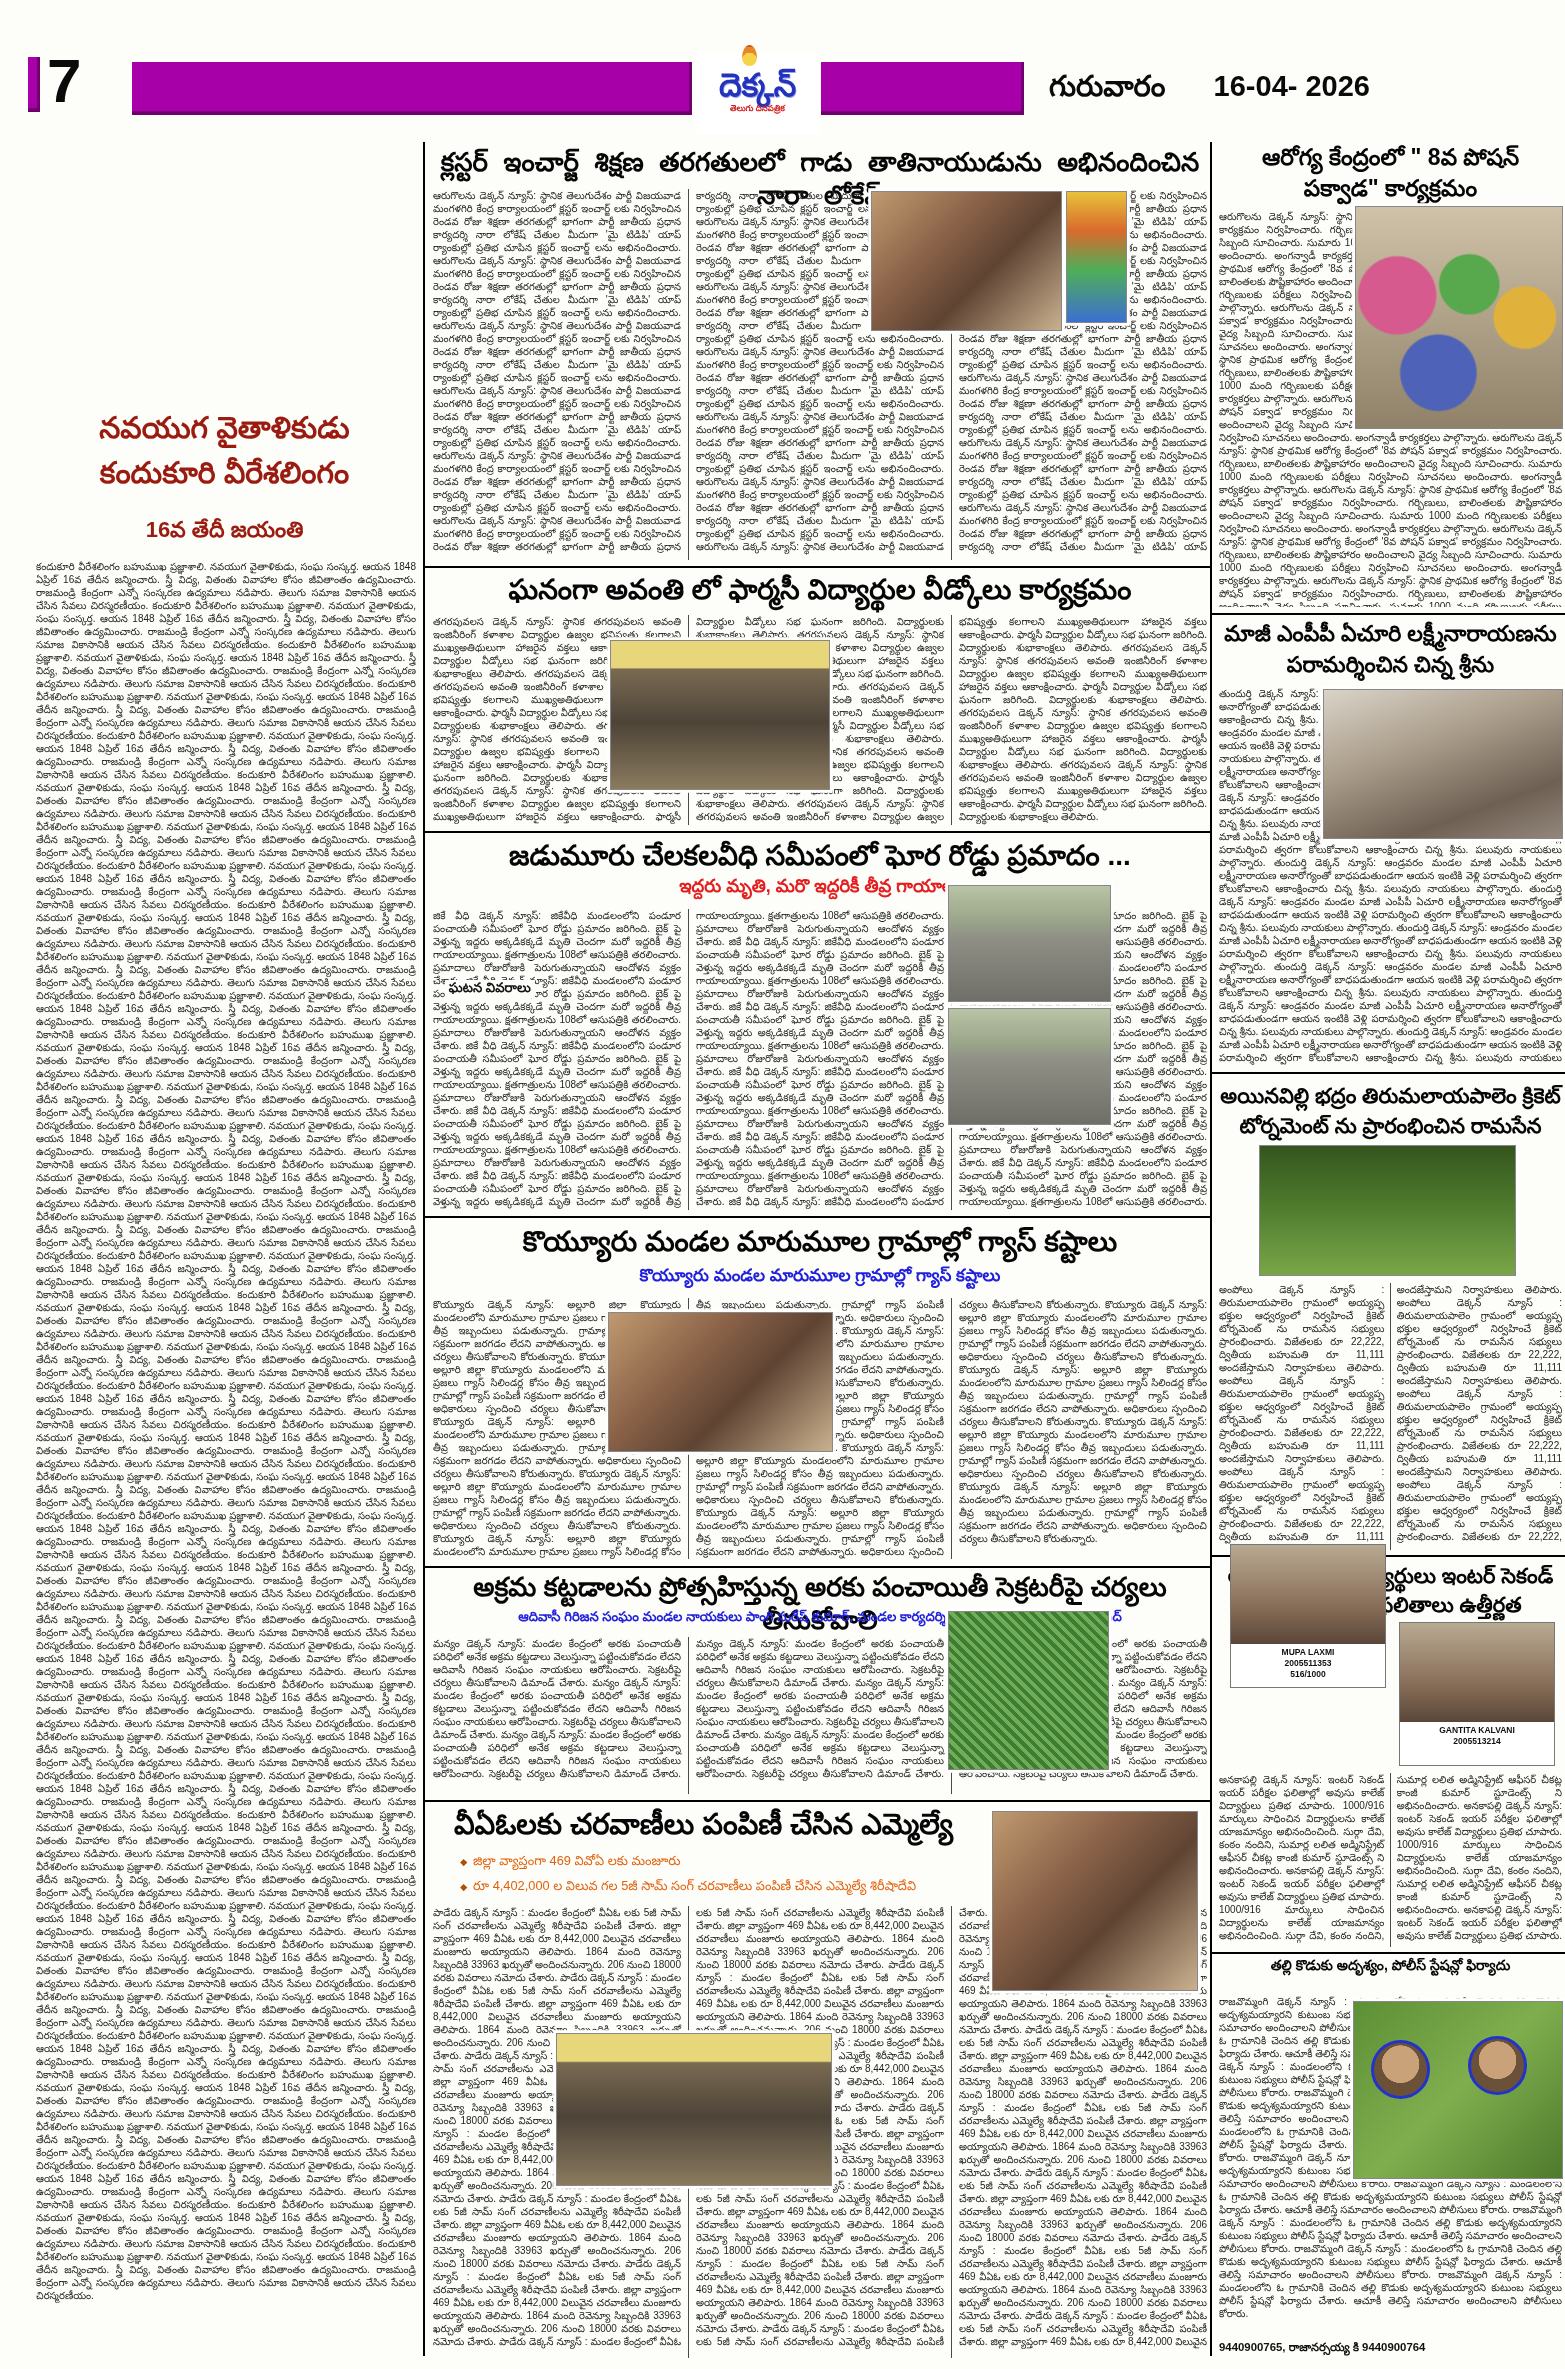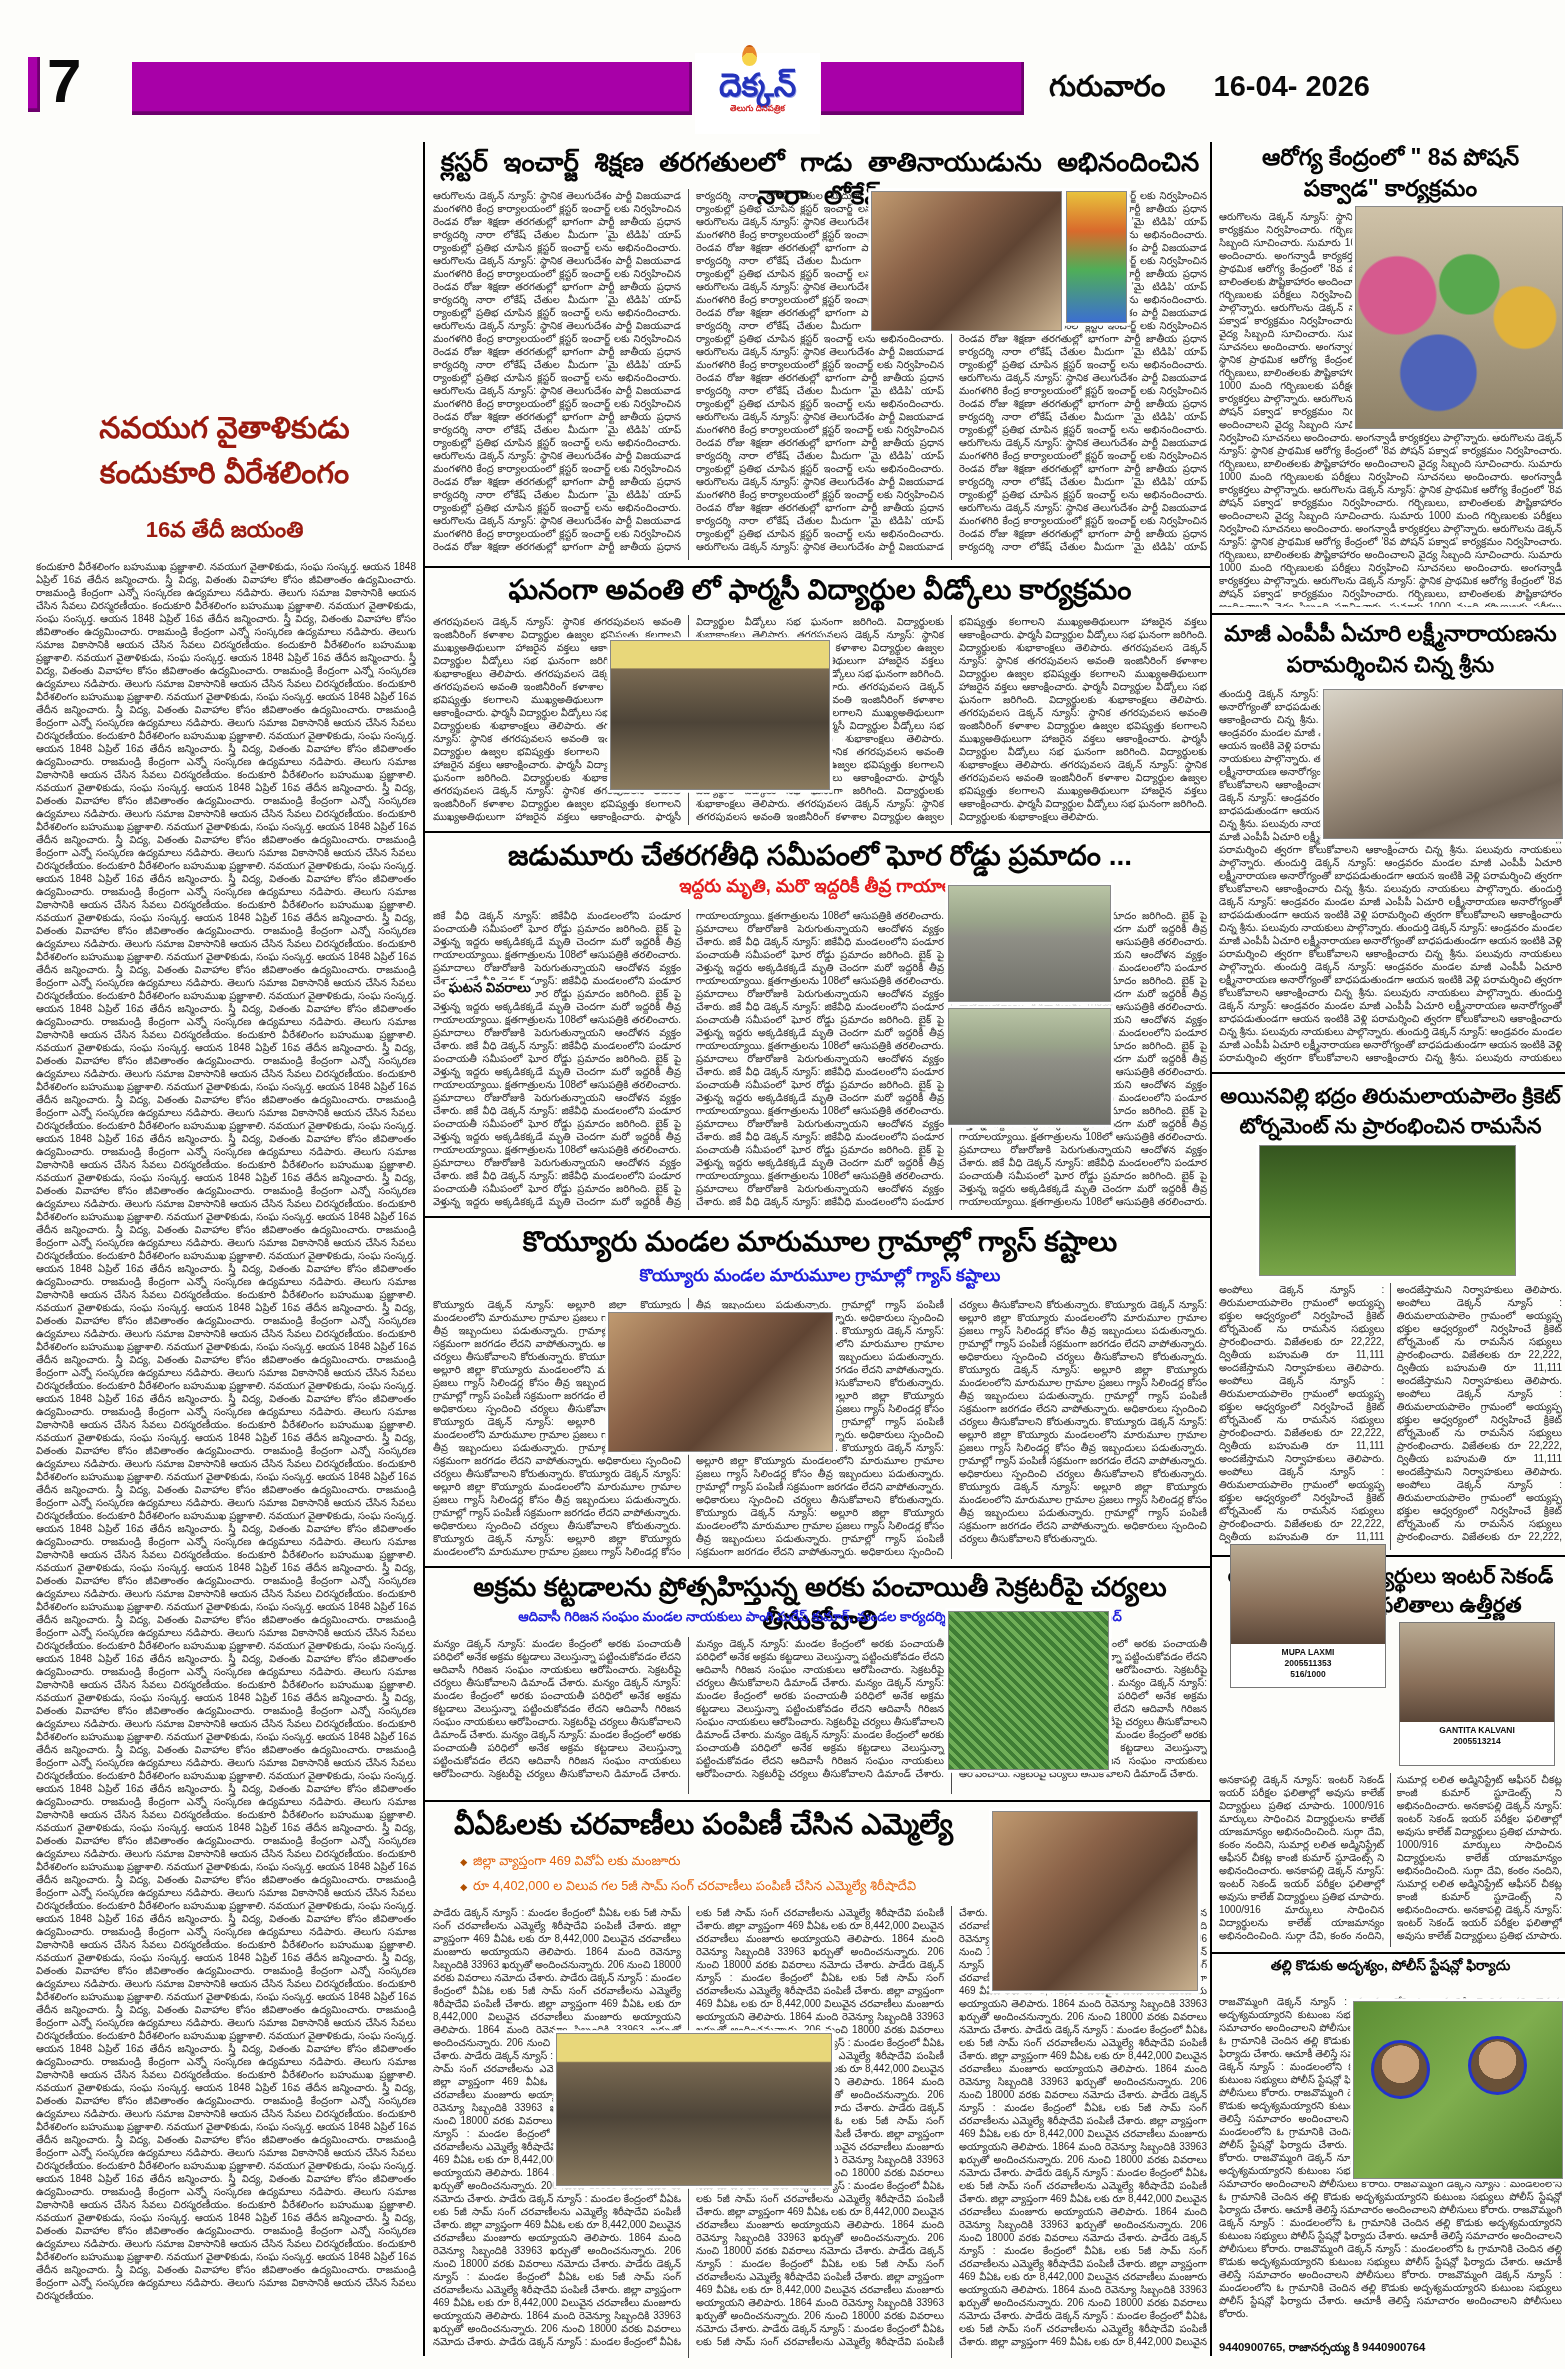--- a/index.html
+++ b/index.html
@@ -82,21 +82,21 @@
 
   <div class="abs headline" style="left:433px;top:148px;width:774px;font-size:26px;font-family:Liberation Mono, monospace;">క్లస్టర్ ఇంచార్జ్ శిక్షణ తరగతులలో గాడు తాతినాయుడును అభినందించిన నారా లోకేష్</div>
   <div class="abs body-text cols-3" style="left:433px;top:189px;width:774px;height:371px;">ఆరుగొలను డెక్కన్ న్యూస్: స్థానిక తెలుగుదేశం పార్టీ విజయవాడ మంగళగిరి కేంద్ర కార్యాలయంలో క్లస్టర్ ఇంచార్జ్ లకు నిర్వహించిన రెండవ రోజు శిక్షణా తరగతుల్లో భాగంగా పార్టీ జాతీయ ప్రధాన కార్యదర్శి నారా లోకేష్ చేతుల మీదుగా 'మై టిడిపి' యాప్ ర్యాంకుల్లో ప్రతిభ చూపిన క్లస్టర్ ఇంచార్జ్ లను అభినందించారు.  ఆరుగొలను డెక్కన్ న్యూస్: స్థానిక తెలుగుదేశం పార్టీ విజయవాడ మంగళగిరి కేంద్ర కార్యాలయంలో క్లస్టర్ ఇంచార్జ్ లకు నిర్వహించిన రెండవ రోజు శిక్షణా తరగతుల్లో భాగంగా పార్టీ జాతీయ ప్రధాన కార్యదర్శి నారా లోకేష్ చేతుల మీదుగా 'మై టిడిపి' యాప్ ర్యాంకుల్లో ప్రతిభ చూపిన క్లస్టర్ ఇంచార్జ్ లను అభినందించారు.  ఆరుగొలను డెక్కన్ న్యూస్: స్థానిక తెలుగుదేశం పార్టీ విజయవాడ మంగళగిరి కేంద్ర కార్యాలయంలో క్లస్టర్ ఇంచార్జ్ లకు నిర్వహించిన రెండవ రోజు శిక్షణా తరగతుల్లో భాగంగా పార్టీ జాతీయ ప్రధాన కార్యదర్శి నారా లోకేష్ చేతుల మీదుగా 'మై టిడిపి' యాప్ ర్యాంకుల్లో ప్రతిభ చూపిన క్లస్టర్ ఇంచార్జ్ లను అభినందించారు.  ఆరుగొలను డెక్కన్ న్యూస్: స్థానిక తెలుగుదేశం పార్టీ విజయవాడ మంగళగిరి కేంద్ర కార్యాలయంలో క్లస్టర్ ఇంచార్జ్ లకు నిర్వహించిన రెండవ రోజు శిక్షణా తరగతుల్లో భాగంగా పార్టీ జాతీయ ప్రధాన కార్యదర్శి నారా లోకేష్ చేతుల మీదుగా 'మై టిడిపి' యాప్ ర్యాంకుల్లో ప్రతిభ చూపిన క్లస్టర్ ఇంచార్జ్ లను అభినందించారు.  ఆరుగొలను డెక్కన్ న్యూస్: స్థానిక తెలుగుదేశం పార్టీ విజయవాడ మంగళగిరి కేంద్ర కార్యాలయంలో క్లస్టర్ ఇంచార్జ్ లకు నిర్వహించిన రెండవ రోజు శిక్షణా తరగతుల్లో భాగంగా పార్టీ జాతీయ ప్రధాన కార్యదర్శి నారా లోకేష్ చేతుల మీదుగా 'మై టిడిపి' యాప్ ర్యాంకుల్లో ప్రతిభ చూపిన క్లస్టర్ ఇంచార్జ్ లను అభినందించారు.  ఆరుగొలను డెక్కన్ న్యూస్: స్థానిక తెలుగుదేశం పార్టీ విజయవాడ మంగళగిరి కేంద్ర కార్యాలయంలో క్లస్టర్ ఇంచార్జ్ లకు నిర్వహించిన రెండవ రోజు శిక్షణా తరగతుల్లో భాగంగా పార్టీ జాతీయ ప్రధాన కార్యదర్శి నారా లోకేష్ చేతుల మీదుగా 'మై టిడిపి' యాప్ ర్యాంకుల్లో ప్రతిభ చూపిన క్లస్టర్ ఇంచార్జ్ లను అభినందించారు.  ఆరుగొలను డెక్కన్ న్యూస్: స్థానిక తెలుగుదేశం పార్టీ విజయవాడ మంగళగిరి కేంద్ర కార్యాలయంలో క్లస్టర్ ఇంచార్జ్ లకు నిర్వహించిన రెండవ రోజు శిక్షణా తరగతుల్లో భాగంగా పార్టీ జాతీయ ప్రధాన కార్యదర్శి నారా లోకేష్ చేతుల మీదుగా 'మై టిడిపి' యాప్ ర్యాంకుల్లో ప్రతిభ చూపిన క్లస్టర్ ఇంచార్జ్ లను అభినందించారు.  ఆరుగొలను డెక్కన్ న్యూస్: స్థానిక తెలుగుదేశం పార్టీ విజయవాడ మంగళగిరి కేంద్ర కార్యాలయంలో క్లస్టర్ ఇంచార్జ్ లకు నిర్వహించిన రెండవ రోజు శిక్షణా తరగతుల్లో భాగంగా పార్టీ జాతీయ ప్రధాన కార్యదర్శి నారా లోకేష్ చేతుల మీదుగా 'మై టిడిపి' యాప్ ర్యాంకుల్లో ప్రతిభ చూపిన క్లస్టర్ ఇంచార్జ్ లను అభినందించారు.  ఆరుగొలను డెక్కన్ న్యూస్: స్థానిక తెలుగుదేశం పార్టీ విజయవాడ మంగళగిరి కేంద్ర కార్యాలయంలో క్లస్టర్ ఇంచార్జ్ లకు నిర్వహించిన రెండవ రోజు శిక్షణా తరగతుల్లో భాగంగా పార్టీ జాతీయ ప్రధాన కార్యదర్శి నారా లోకేష్ చేతుల మీదుగా 'మై టిడిపి' యాప్ ర్యాంకుల్లో ప్రతిభ చూపిన క్లస్టర్ ఇంచార్జ్ లను అభినందించారు.  ఆరుగొలను డెక్కన్ న్యూస్: స్థానిక తెలుగుదేశం పార్టీ విజయవాడ మంగళగిరి కేంద్ర కార్యాలయంలో క్లస్టర్ ఇంచార్జ్ లకు నిర్వహించిన రెండవ రోజు శిక్షణా తరగతుల్లో భాగంగా పార్టీ జాతీయ ప్రధాన కార్యదర్శి నారా లోకేష్ చేతుల మీదుగా 'మై టిడిపి' యాప్ ర్యాంకుల్లో ప్రతిభ చూపిన క్లస్టర్ ఇంచార్జ్ లను అభినందించారు.  ఆరుగొలను డెక్కన్ న్యూస్: స్థానిక తెలుగుదేశం పార్టీ విజయవాడ మంగళగిరి కేంద్ర కార్యాలయంలో క్లస్టర్ ఇంచార్జ్ లకు నిర్వహించిన రెండవ రోజు శిక్షణా తరగతుల్లో భాగంగా పార్టీ జాతీయ ప్రధాన కార్యదర్శి నారా లోకేష్ చేతుల మీదుగా 'మై టిడిపి' యాప్ ర్యాంకుల్లో ప్రతిభ చూపిన క్లస్టర్ ఇంచార్జ్ లను అభినందించారు.  ఆరుగొలను డెక్కన్ న్యూస్: స్థానిక తెలుగుదేశం పార్టీ విజయవాడ మంగళగిరి కేంద్ర కార్యాలయంలో క్లస్టర్ ఇంచార్జ్ లకు నిర్వహించిన రెండవ రోజు శిక్షణా తరగతుల్లో భాగంగా పార్టీ జాతీయ ప్రధాన కార్యదర్శి నారా లోకేష్ చేతుల మీదుగా 'మై టిడిపి' యాప్ ర్యాంకుల్లో ప్రతిభ చూపిన క్లస్టర్ ఇంచార్జ్ లను అభినందించారు.  ఆరుగొలను డెక్కన్ న్యూస్: స్థానిక తెలుగుదేశం పార్టీ విజయవాడ మంగళగిరి కేంద్ర కార్యాలయంలో క్లస్టర్ ఇంచార్జ్ లకు నిర్వహించిన రెండవ రోజు శిక్షణా తరగతుల్లో భాగంగా పార్టీ జాతీయ ప్రధాన కార్యదర్శి నారా లోకేష్ చేతుల మీదుగా 'మై టిడిపి' యాప్ ర్యాంకుల్లో ప్రతిభ చూపిన క్లస్టర్ ఇంచార్జ్ లను అభినందించారు.  ఆరుగొలను డెక్కన్ న్యూస్: స్థానిక తెలుగుదేశం పార్టీ విజయవాడ మంగళగిరి కేంద్ర కార్యాలయంలో క్లస్టర్ ఇంచార్జ్ లకు నిర్వహించిన రెండవ రోజు శిక్షణా తరగతుల్లో భాగంగా పార్టీ జాతీయ ప్రధాన కార్యదర్శి నారా లోకేష్ చేతుల మీదుగా 'మై టిడిపి' యాప్ ర్యాంకుల్లో ప్రతిభ చూపిన క్లస్టర్ ఇంచార్జ్ లను అభినందించారు.  ఆరుగొలను డెక్కన్ న్యూస్: స్థానిక తెలుగుదేశం పార్టీ విజయవాడ మంగళగిరి కేంద్ర కార్యాలయంలో క్లస్టర్ ఇంచార్జ్ లకు నిర్వహించిన రెండవ రోజు శిక్షణా తరగతుల్లో భాగంగా పార్టీ జాతీయ ప్రధాన కార్యదర్శి నారా లోకేష్ చేతుల మీదుగా 'మై టిడిపి' యాప్ ర్యాంకుల్లో ప్రతిభ చూపిన క్లస్టర్ ఇంచార్జ్ లను అభినందించారు.  ఆరుగొలను డెక్కన్ న్యూస్: స్థానిక తెలుగుదేశం పార్టీ విజయవాడ మంగళగిరి కేంద్ర కార్యాలయంలో క్లస్టర్ ఇంచార్జ్ లకు నిర్వహించిన రెండవ రోజు శిక్షణా తరగతుల్లో భాగంగా పార్టీ జాతీయ ప్రధాన కార్యదర్శి నారా లోకేష్ చేతుల మీదుగా 'మై టిడిపి' యాప్ ర్యాంకుల్లో ప్రతిభ చూపిన క్లస్టర్ ఇంచార్జ్ లను అభినందించారు.  ఆరుగొలను డెక్కన్ న్యూస్: స్థానిక తెలుగుదేశం పార్టీ విజయవాడ మంగళగిరి కేంద్ర కార్యాలయంలో క్లస్టర్ ఇంచార్జ్ లకు నిర్వహించిన రెండవ రోజు శిక్షణా తరగతుల్లో భాగంగా పార్టీ జాతీయ ప్రధాన కార్యదర్శి నారా లోకేష్ చేతుల మీదుగా 'మై టిడిపి' యాప్ ర్యాంకుల్లో ప్రతిభ చూపిన క్లస్టర్ ఇంచార్జ్ లను అభినందించారు.  ఆరుగొలను డెక్కన్ న్యూస్: స్థానిక తెలుగుదేశం పార్టీ విజయవాడ మంగళగిరి కేంద్ర కార్యాలయంలో క్లస్టర్ ఇంచార్జ్ లకు నిర్వహించిన రెండవ రోజు శిక్షణా తరగతుల్లో భాగంగా పార్టీ జాతీయ ప్రధాన కార్యదర్శి నారా లోకేష్ చేతుల మీదుగా 'మై టిడిపి' యాప్ ర్యాంకుల్లో ప్రతిభ చూపిన క్లస్టర్ ఇంచార్జ్ లను అభినందించారు. </div>
   <div class="photo ph-people" style="left:871px;top:191px;width:191px;height:140px;"></div>
   <div class="photo ph-poster" style="left:1066px;top:191px;width:61px;height:132px;"></div>
 
   <div class="abs headline" style="left:433px;top:572px;width:774px;font-size:28px;">ఘనంగా అవంతి లో ఫార్మసీ విద్యార్థుల వీడ్కోలు కార్యక్రమం</div>
   <div class="abs body-text cols-3" style="left:433px;top:615px;width:774px;height:210px;">తగరపువలస డెక్కన్ న్యూస్: స్థానిక తగరపువలస అవంతి ఇంజినీరింగ్ కళాశాల విద్యార్థుల ఉజ్వల భవిష్యత్తు కలగాలని ముఖ్యఅతిథులుగా హాజరైన వక్తలు ఆకాంక్షించారు. ఫార్మసీ విద్యార్థుల వీడ్కోలు సభ ఘనంగా జరిగింది. విద్యార్థులకు శుభాకాంక్షలు తెలిపారు.  తగరపువలస డెక్కన్ న్యూస్: స్థానిక తగరపువలస అవంతి ఇంజినీరింగ్ కళాశాల విద్యార్థుల ఉజ్వల భవిష్యత్తు కలగాలని ముఖ్యఅతిథులుగా హాజరైన వక్తలు ఆకాంక్షించారు. ఫార్మసీ విద్యార్థుల వీడ్కోలు సభ ఘనంగా జరిగింది. విద్యార్థులకు శుభాకాంక్షలు తెలిపారు.  తగరపువలస డెక్కన్ న్యూస్: స్థానిక తగరపువలస అవంతి ఇంజినీరింగ్ కళాశాల విద్యార్థుల ఉజ్వల భవిష్యత్తు కలగాలని ముఖ్యఅతిథులుగా హాజరైన వక్తలు ఆకాంక్షించారు. ఫార్మసీ విద్యార్థుల వీడ్కోలు సభ ఘనంగా జరిగింది. విద్యార్థులకు శుభాకాంక్షలు తెలిపారు.  తగరపువలస డెక్కన్ న్యూస్: స్థానిక తగరపువలస అవంతి ఇంజినీరింగ్ కళాశాల విద్యార్థుల ఉజ్వల భవిష్యత్తు కలగాలని ముఖ్యఅతిథులుగా హాజరైన వక్తలు ఆకాంక్షించారు. ఫార్మసీ విద్యార్థుల వీడ్కోలు సభ ఘనంగా జరిగింది. విద్యార్థులకు శుభాకాంక్షలు తెలిపారు.  తగరపువలస డెక్కన్ న్యూస్: స్థానిక తగరపువలస అవంతి ఇంజినీరింగ్ కళాశాల విద్యార్థుల ఉజ్వల భవిష్యత్తు కలగాలని ముఖ్యఅతిథులుగా హాజరైన వక్తలు ఆకాంక్షించారు. ఫార్మసీ విద్యార్థుల వీడ్కోలు సభ ఘనంగా జరిగింది. విద్యార్థులకు శుభాకాంక్షలు తెలిపారు.  తగరపువలస డెక్కన్ న్యూస్: స్థానిక తగరపువలస అవంతి ఇంజినీరింగ్ కళాశాల విద్యార్థుల ఉజ్వల భవిష్యత్తు కలగాలని ముఖ్యఅతిథులుగా హాజరైన వక్తలు ఆకాంక్షించారు. ఫార్మసీ విద్యార్థుల వీడ్కోలు సభ ఘనంగా జరిగింది. విద్యార్థులకు శుభాకాంక్షలు తెలిపారు.  తగరపువలస డెక్కన్ న్యూస్: స్థానిక తగరపువలస అవంతి ఇంజినీరింగ్ కళాశాల విద్యార్థుల ఉజ్వల భవిష్యత్తు కలగాలని ముఖ్యఅతిథులుగా హాజరైన వక్తలు ఆకాంక్షించారు. ఫార్మసీ విద్యార్థుల వీడ్కోలు సభ ఘనంగా జరిగింది. విద్యార్థులకు శుభాకాంక్షలు తెలిపారు.  తగరపువలస డెక్కన్ న్యూస్: స్థానిక తగరపువలస అవంతి ఇంజినీరింగ్ కళాశాల విద్యార్థుల ఉజ్వల భవిష్యత్తు కలగాలని ముఖ్యఅతిథులుగా హాజరైన వక్తలు ఆకాంక్షించారు. ఫార్మసీ విద్యార్థుల వీడ్కోలు సభ ఘనంగా జరిగింది. విద్యార్థులకు శుభాకాంక్షలు తెలిపారు.  తగరపువలస డెక్కన్ న్యూస్: స్థానిక తగరపువలస అవంతి ఇంజినీరింగ్ కళాశాల విద్యార్థుల ఉజ్వల భవిష్యత్తు కలగాలని ముఖ్యఅతిథులుగా హాజరైన వక్తలు ఆకాంక్షించారు. ఫార్మసీ విద్యార్థుల వీడ్కోలు సభ ఘనంగా జరిగింది. విద్యార్థులకు శుభాకాంక్షలు తెలిపారు.  తగరపువలస డెక్కన్ న్యూస్: స్థానిక తగరపువలస అవంతి ఇంజినీరింగ్ కళాశాల విద్యార్థుల ఉజ్వల భవిష్యత్తు కలగాలని ముఖ్యఅతిథులుగా హాజరైన వక్తలు ఆకాంక్షించారు. ఫార్మసీ విద్యార్థుల వీడ్కోలు సభ ఘనంగా జరిగింది. విద్యార్థులకు శుభాకాంక్షలు తెలిపారు.  తగరపువలస డెక్కన్ న్యూస్: స్థానిక తగరపువలస అవంతి ఇంజినీరింగ్ కళాశాల విద్యార్థుల ఉజ్వల భవిష్యత్తు కలగాలని ముఖ్యఅతిథులుగా హాజరైన వక్తలు ఆకాంక్షించారు. ఫార్మసీ విద్యార్థుల వీడ్కోలు సభ ఘనంగా జరిగింది. విద్యార్థులకు శుభాకాంక్షలు తెలిపారు. </div>
   <div class="photo ph-stage" style="left:610px;top:640px;width:220px;height:150px;"></div>
 
-  <div class="abs headline" style="left:433px;top:838px;width:774px;font-size:28px;">జడుమూరు చేతరగతీధి  సమీపంలో ఘోర రోడ్డు ప్రమాదం ...</div>
+  <div class="abs headline" style="left:433px;top:838px;width:774px;font-size:28px;">జడుమూరు చేలకలవీధి  సమీపంలో ఘోర రోడ్డు ప్రమాదం ...</div>
   <div class="abs red-sub" style="left:433px;top:876px;width:774px;font-size:18px;">ఇద్దరు మృతి, మరొ ఇద్దరికీ  తీవ్ర గాయాలు</div>
   <div class="abs body-text cols-3" style="left:433px;top:909px;width:774px;height:301px;">జికే వీధి డెక్కన్ న్యూస్: జికేవీధి మండలంలోని పండూర పంచాయతీ సమీపంలో ఘోర రోడ్డు ప్రమాదం జరిగింది. బైక్ పై వెళ్తున్న ఇద్దరు అక్కడికక్కడే మృతి చెందగా మరో ఇద్దరికీ తీవ్ర గాయాలయ్యాయి. క్షతగాత్రులను 108లో ఆసుపత్రికి తరలించారు. ప్రమాదాలు రోజురోజుకి పెరుగుతున్నాయని ఆందోళన వ్యక్తం చేశారు.  జికే వీధి డెక్కన్ న్యూస్: జికేవీధి మండలంలోని పండూర పంచాయతీ సమీపంలో ఘోర రోడ్డు ప్రమాదం జరిగింది. బైక్ పై వెళ్తున్న ఇద్దరు అక్కడికక్కడే మృతి చెందగా మరో ఇద్దరికీ తీవ్ర గాయాలయ్యాయి. క్షతగాత్రులను 108లో ఆసుపత్రికి తరలించారు. ప్రమాదాలు రోజురోజుకి పెరుగుతున్నాయని ఆందోళన వ్యక్తం చేశారు.  జికే వీధి డెక్కన్ న్యూస్: జికేవీధి మండలంలోని పండూర పంచాయతీ సమీపంలో ఘోర రోడ్డు ప్రమాదం జరిగింది. బైక్ పై వెళ్తున్న ఇద్దరు అక్కడికక్కడే మృతి చెందగా మరో ఇద్దరికీ తీవ్ర గాయాలయ్యాయి. క్షతగాత్రులను 108లో ఆసుపత్రికి తరలించారు. ప్రమాదాలు రోజురోజుకి పెరుగుతున్నాయని ఆందోళన వ్యక్తం చేశారు.  జికే వీధి డెక్కన్ న్యూస్: జికేవీధి మండలంలోని పండూర పంచాయతీ సమీపంలో ఘోర రోడ్డు ప్రమాదం జరిగింది. బైక్ పై వెళ్తున్న ఇద్దరు అక్కడికక్కడే మృతి చెందగా మరో ఇద్దరికీ తీవ్ర గాయాలయ్యాయి. క్షతగాత్రులను 108లో ఆసుపత్రికి తరలించారు. ప్రమాదాలు రోజురోజుకి పెరుగుతున్నాయని ఆందోళన వ్యక్తం చేశారు.  జికే వీధి డెక్కన్ న్యూస్: జికేవీధి మండలంలోని పండూర పంచాయతీ సమీపంలో ఘోర రోడ్డు ప్రమాదం జరిగింది. బైక్ పై వెళ్తున్న ఇద్దరు అక్కడికక్కడే మృతి చెందగా మరో ఇద్దరికీ తీవ్ర గాయాలయ్యాయి. క్షతగాత్రులను 108లో ఆసుపత్రికి తరలించారు. ప్రమాదాలు రోజురోజుకి పెరుగుతున్నాయని ఆందోళన వ్యక్తం చేశారు.  జికే వీధి డెక్కన్ న్యూస్: జికేవీధి మండలంలోని పండూర పంచాయతీ సమీపంలో ఘోర రోడ్డు ప్రమాదం జరిగింది. బైక్ పై వెళ్తున్న ఇద్దరు అక్కడికక్కడే మృతి చెందగా మరో ఇద్దరికీ తీవ్ర గాయాలయ్యాయి. క్షతగాత్రులను 108లో ఆసుపత్రికి తరలించారు. ప్రమాదాలు రోజురోజుకి పెరుగుతున్నాయని ఆందోళన వ్యక్తం చేశారు.  జికే వీధి డెక్కన్ న్యూస్: జికేవీధి మండలంలోని పండూర పంచాయతీ సమీపంలో ఘోర రోడ్డు ప్రమాదం జరిగింది. బైక్ పై వెళ్తున్న ఇద్దరు అక్కడికక్కడే మృతి చెందగా మరో ఇద్దరికీ తీవ్ర గాయాలయ్యాయి. క్షతగాత్రులను 108లో ఆసుపత్రికి తరలించారు. ప్రమాదాలు రోజురోజుకి పెరుగుతున్నాయని ఆందోళన వ్యక్తం చేశారు.  జికే వీధి డెక్కన్ న్యూస్: జికేవీధి మండలంలోని పండూర పంచాయతీ సమీపంలో ఘోర రోడ్డు ప్రమాదం జరిగింది. బైక్ పై వెళ్తున్న ఇద్దరు అక్కడికక్కడే మృతి చెందగా మరో ఇద్దరికీ తీవ్ర గాయాలయ్యాయి. క్షతగాత్రులను 108లో ఆసుపత్రికి తరలించారు. ప్రమాదాలు రోజురోజుకి పెరుగుతున్నాయని ఆందోళన వ్యక్తం చేశారు.  జికే వీధి డెక్కన్ న్యూస్: జికేవీధి మండలంలోని పండూర పంచాయతీ సమీపంలో ఘోర రోడ్డు ప్రమాదం జరిగింది. బైక్ పై వెళ్తున్న ఇద్దరు అక్కడికక్కడే మృతి చెందగా మరో ఇద్దరికీ తీవ్ర గాయాలయ్యాయి. క్షతగాత్రులను 108లో ఆసుపత్రికి తరలించారు. ప్రమాదాలు రోజురోజుకి పెరుగుతున్నాయని ఆందోళన వ్యక్తం చేశారు.  జికే వీధి డెక్కన్ న్యూస్: జికేవీధి మండలంలోని పండూర పంచాయతీ సమీపంలో ఘోర రోడ్డు ప్రమాదం జరిగింది. బైక్ పై వెళ్తున్న ఇద్దరు అక్కడికక్కడే మృతి చెందగా మరో ఇద్దరికీ తీవ్ర గాయాలయ్యాయి. క్షతగాత్రులను 108లో ఆసుపత్రికి తరలించారు. ప్రమాదాలు రోజురోజుకి పెరుగుతున్నాయని ఆందోళన వ్యక్తం చేశారు.  జికే వీధి డెక్కన్ న్యూస్: జికేవీధి మండలంలోని పండూర పంచాయతీ సమీపంలో ఘోర రోడ్డు ప్రమాదం జరిగింది. బైక్ పై వెళ్తున్న ఇద్దరు అక్కడికక్కడే మృతి చెందగా మరో ఇద్దరికీ తీవ్ర గాయాలయ్యాయి. క్షతగాత్రులను 108లో ఆసుపత్రికి తరలించారు. ప్రమాదాలు రోజురోజుకి పెరుగుతున్నాయని ఆందోళన వ్యక్తం చేశారు.  జికే వీధి డెక్కన్ న్యూస్: జికేవీధి మండలంలోని పండూర పంచాయతీ సమీపంలో ఘోర రోడ్డు ప్రమాదం జరిగింది. బైక్ పై వెళ్తున్న ఇద్దరు అక్కడికక్కడే మృతి చెందగా మరో ఇద్దరికీ తీవ్ర గాయాలయ్యాయి. క్షతగాత్రులను 108లో ఆసుపత్రికి తరలించారు. ప్రమాదాలు రోజురోజుకి పెరుగుతున్నాయని ఆందోళన వ్యక్తం చేశారు.  జికే వీధి డెక్కన్ న్యూస్: జికేవీధి మండలంలోని పండూర పంచాయతీ సమీపంలో ఘోర రోడ్డు ప్రమాదం జరిగింది. బైక్ పై వెళ్తున్న ఇద్దరు అక్కడికక్కడే మృతి చెందగా మరో ఇద్దరికీ తీవ్ర గాయాలయ్యాయి. క్షతగాత్రులను 108లో ఆసుపత్రికి తరలించారు. ప్రమాదాలు రోజురోజుకి పెరుగుతున్నాయని ఆందోళన వ్యక్తం చేశారు.  జికే వీధి డెక్కన్ న్యూస్: జికేవీధి మండలంలోని పండూర పంచాయతీ సమీపంలో ఘోర రోడ్డు ప్రమాదం జరిగింది. బైక్ పై వెళ్తున్న ఇద్దరు అక్కడికక్కడే మృతి చెందగా మరో ఇద్దరికీ తీవ్ర గాయాలయ్యాయి. క్షతగాత్రులను 108లో ఆసుపత్రికి తరలించారు. ప్రమాదాలు రోజురోజుకి పెరుగుతున్నాయని ఆందోళన వ్యక్తం చేశారు. </div>
   <div class="section-bold" style="left:445px;top:980px;">ఘటన వివరాలు</div>
   <div class="photo ph-road" style="left:948px;top:885px;width:163px;height:117px;"></div>
   <div class="photo ph-road" style="left:948px;top:1008px;width:163px;height:117px;"></div>
 
   <div class="abs headline" style="left:433px;top:1224px;width:774px;font-size:28px;">కొయ్యూరు మండల మారుమూల గ్రామాల్లో గ్యాస్ కష్టాలు</div>
   <div class="abs blue-sub" style="left:433px;top:1266px;width:774px;font-size:17px;">కొయ్యూరు మండల మారుమూల గ్రామాల్లో గ్యాస్ కష్టాలు</div>
   <div class="abs body-text cols-3" style="left:433px;top:1298px;width:774px;height:261px;">కొయ్యూరు డెక్కన్ న్యూస్: అల్లూరి జిల్లా కొయ్యూరు మండలంలోని మారుమూల గ్రామాల ప్రజలు గ్యాస్ సిలిండర్ల కోసం తీవ్ర ఇబ్బందులు పడుతున్నారు. గ్రామాల్లో గ్యాస్ పంపిణీ సక్రమంగా జరగడం లేదని వాపోతున్నారు. అధికారులు స్పందించి చర్యలు తీసుకోవాలని కోరుతున్నారు.  కొయ్యూరు డెక్కన్ న్యూస్: అల్లూరి జిల్లా కొయ్యూరు మండలంలోని మారుమూల గ్రామాల ప్రజలు గ్యాస్ సిలిండర్ల కోసం తీవ్ర ఇబ్బందులు పడుతున్నారు. గ్రామాల్లో గ్యాస్ పంపిణీ సక్రమంగా జరగడం లేదని వాపోతున్నారు. అధికారులు స్పందించి చర్యలు తీసుకోవాలని కోరుతున్నారు.  కొయ్యూరు డెక్కన్ న్యూస్: అల్లూరి జిల్లా కొయ్యూరు మండలంలోని మారుమూల గ్రామాల ప్రజలు గ్యాస్ సిలిండర్ల కోసం తీవ్ర ఇబ్బందులు పడుతున్నారు. గ్రామాల్లో గ్యాస్ పంపిణీ సక్రమంగా జరగడం లేదని వాపోతున్నారు. అధికారులు స్పందించి చర్యలు తీసుకోవాలని కోరుతున్నారు.  కొయ్యూరు డెక్కన్ న్యూస్: అల్లూరి జిల్లా కొయ్యూరు మండలంలోని మారుమూల గ్రామాల ప్రజలు గ్యాస్ సిలిండర్ల కోసం తీవ్ర ఇబ్బందులు పడుతున్నారు. గ్రామాల్లో గ్యాస్ పంపిణీ సక్రమంగా జరగడం లేదని వాపోతున్నారు. అధికారులు స్పందించి చర్యలు తీసుకోవాలని కోరుతున్నారు.  కొయ్యూరు డెక్కన్ న్యూస్: అల్లూరి జిల్లా కొయ్యూరు మండలంలోని మారుమూల గ్రామాల ప్రజలు గ్యాస్ సిలిండర్ల కోసం తీవ్ర ఇబ్బందులు పడుతున్నారు. గ్రామాల్లో గ్యాస్ పంపిణీ సక్రమంగా జరగడం లేదని వాపోతున్నారు. అధికారులు స్పందించి చర్యలు తీసుకోవాలని కోరుతున్నారు.  కొయ్యూరు డెక్కన్ న్యూస్: అల్లూరి జిల్లా కొయ్యూరు మండలంలోని మారుమూల గ్రామాల ప్రజలు గ్యాస్ సిలిండర్ల కోసం తీవ్ర ఇబ్బందులు పడుతున్నారు. గ్రామాల్లో గ్యాస్ పంపిణీ సక్రమంగా జరగడం లేదని వాపోతున్నారు. అధికారులు స్పందించి చర్యలు తీసుకోవాలని కోరుతున్నారు.  కొయ్యూరు డెక్కన్ న్యూస్: అల్లూరి జిల్లా కొయ్యూరు మండలంలోని మారుమూల గ్రామాల ప్రజలు గ్యాస్ సిలిండర్ల కోసం తీవ్ర ఇబ్బందులు పడుతున్నారు. గ్రామాల్లో గ్యాస్ పంపిణీ సక్రమంగా జరగడం లేదని వాపోతున్నారు. అధికారులు స్పందించి చర్యలు తీసుకోవాలని కోరుతున్నారు.  కొయ్యూరు డెక్కన్ న్యూస్: అల్లూరి జిల్లా కొయ్యూరు మండలంలోని మారుమూల గ్రామాల ప్రజలు గ్యాస్ సిలిండర్ల కోసం తీవ్ర ఇబ్బందులు పడుతున్నారు. గ్రామాల్లో గ్యాస్ పంపిణీ సక్రమంగా జరగడం లేదని వాపోతున్నారు. అధికారులు స్పందించి చర్యలు తీసుకోవాలని కోరుతున్నారు.  కొయ్యూరు డెక్కన్ న్యూస్: అల్లూరి జిల్లా కొయ్యూరు మండలంలోని మారుమూల గ్రామాల ప్రజలు గ్యాస్ సిలిండర్ల కోసం తీవ్ర ఇబ్బందులు పడుతున్నారు. గ్రామాల్లో గ్యాస్ పంపిణీ సక్రమంగా జరగడం లేదని వాపోతున్నారు. అధికారులు స్పందించి చర్యలు తీసుకోవాలని కోరుతున్నారు.  కొయ్యూరు డెక్కన్ న్యూస్: అల్లూరి జిల్లా కొయ్యూరు మండలంలోని మారుమూల గ్రామాల ప్రజలు గ్యాస్ సిలిండర్ల కోసం తీవ్ర ఇబ్బందులు పడుతున్నారు. గ్రామాల్లో గ్యాస్ పంపిణీ సక్రమంగా జరగడం లేదని వాపోతున్నారు. అధికారులు స్పందించి చర్యలు తీసుకోవాలని కోరుతున్నారు.  కొయ్యూరు డెక్కన్ న్యూస్: అల్లూరి జిల్లా కొయ్యూరు మండలంలోని మారుమూల గ్రామాల ప్రజలు గ్యాస్ సిలిండర్ల కోసం తీవ్ర ఇబ్బందులు పడుతున్నారు. గ్రామాల్లో గ్యాస్ పంపిణీ సక్రమంగా జరగడం లేదని వాపోతున్నారు. అధికారులు స్పందించి చర్యలు తీసుకోవాలని కోరుతున్నారు.  కొయ్యూరు డెక్కన్ న్యూస్: అల్లూరి జిల్లా కొయ్యూరు మండలంలోని మారుమూల గ్రామాల ప్రజలు గ్యాస్ సిలిండర్ల కోసం తీవ్ర ఇబ్బందులు పడుతున్నారు. గ్రామాల్లో గ్యాస్ పంపిణీ సక్రమంగా జరగడం లేదని వాపోతున్నారు. అధికారులు స్పందించి చర్యలు తీసుకోవాలని కోరుతున్నారు.  కొయ్యూరు డెక్కన్ న్యూస్: అల్లూరి జిల్లా కొయ్యూరు మండలంలోని మారుమూల గ్రామాల ప్రజలు గ్యాస్ సిలిండర్ల కోసం తీవ్ర ఇబ్బందులు పడుతున్నారు. గ్రామాల్లో గ్యాస్ పంపిణీ సక్రమంగా జరగడం లేదని వాపోతున్నారు. అధికారులు స్పందించి చర్యలు తీసుకోవాలని కోరుతున్నారు. </div>
   <div class="photo ph-people" style="left:608px;top:1312px;width:225px;height:140px;"></div>

